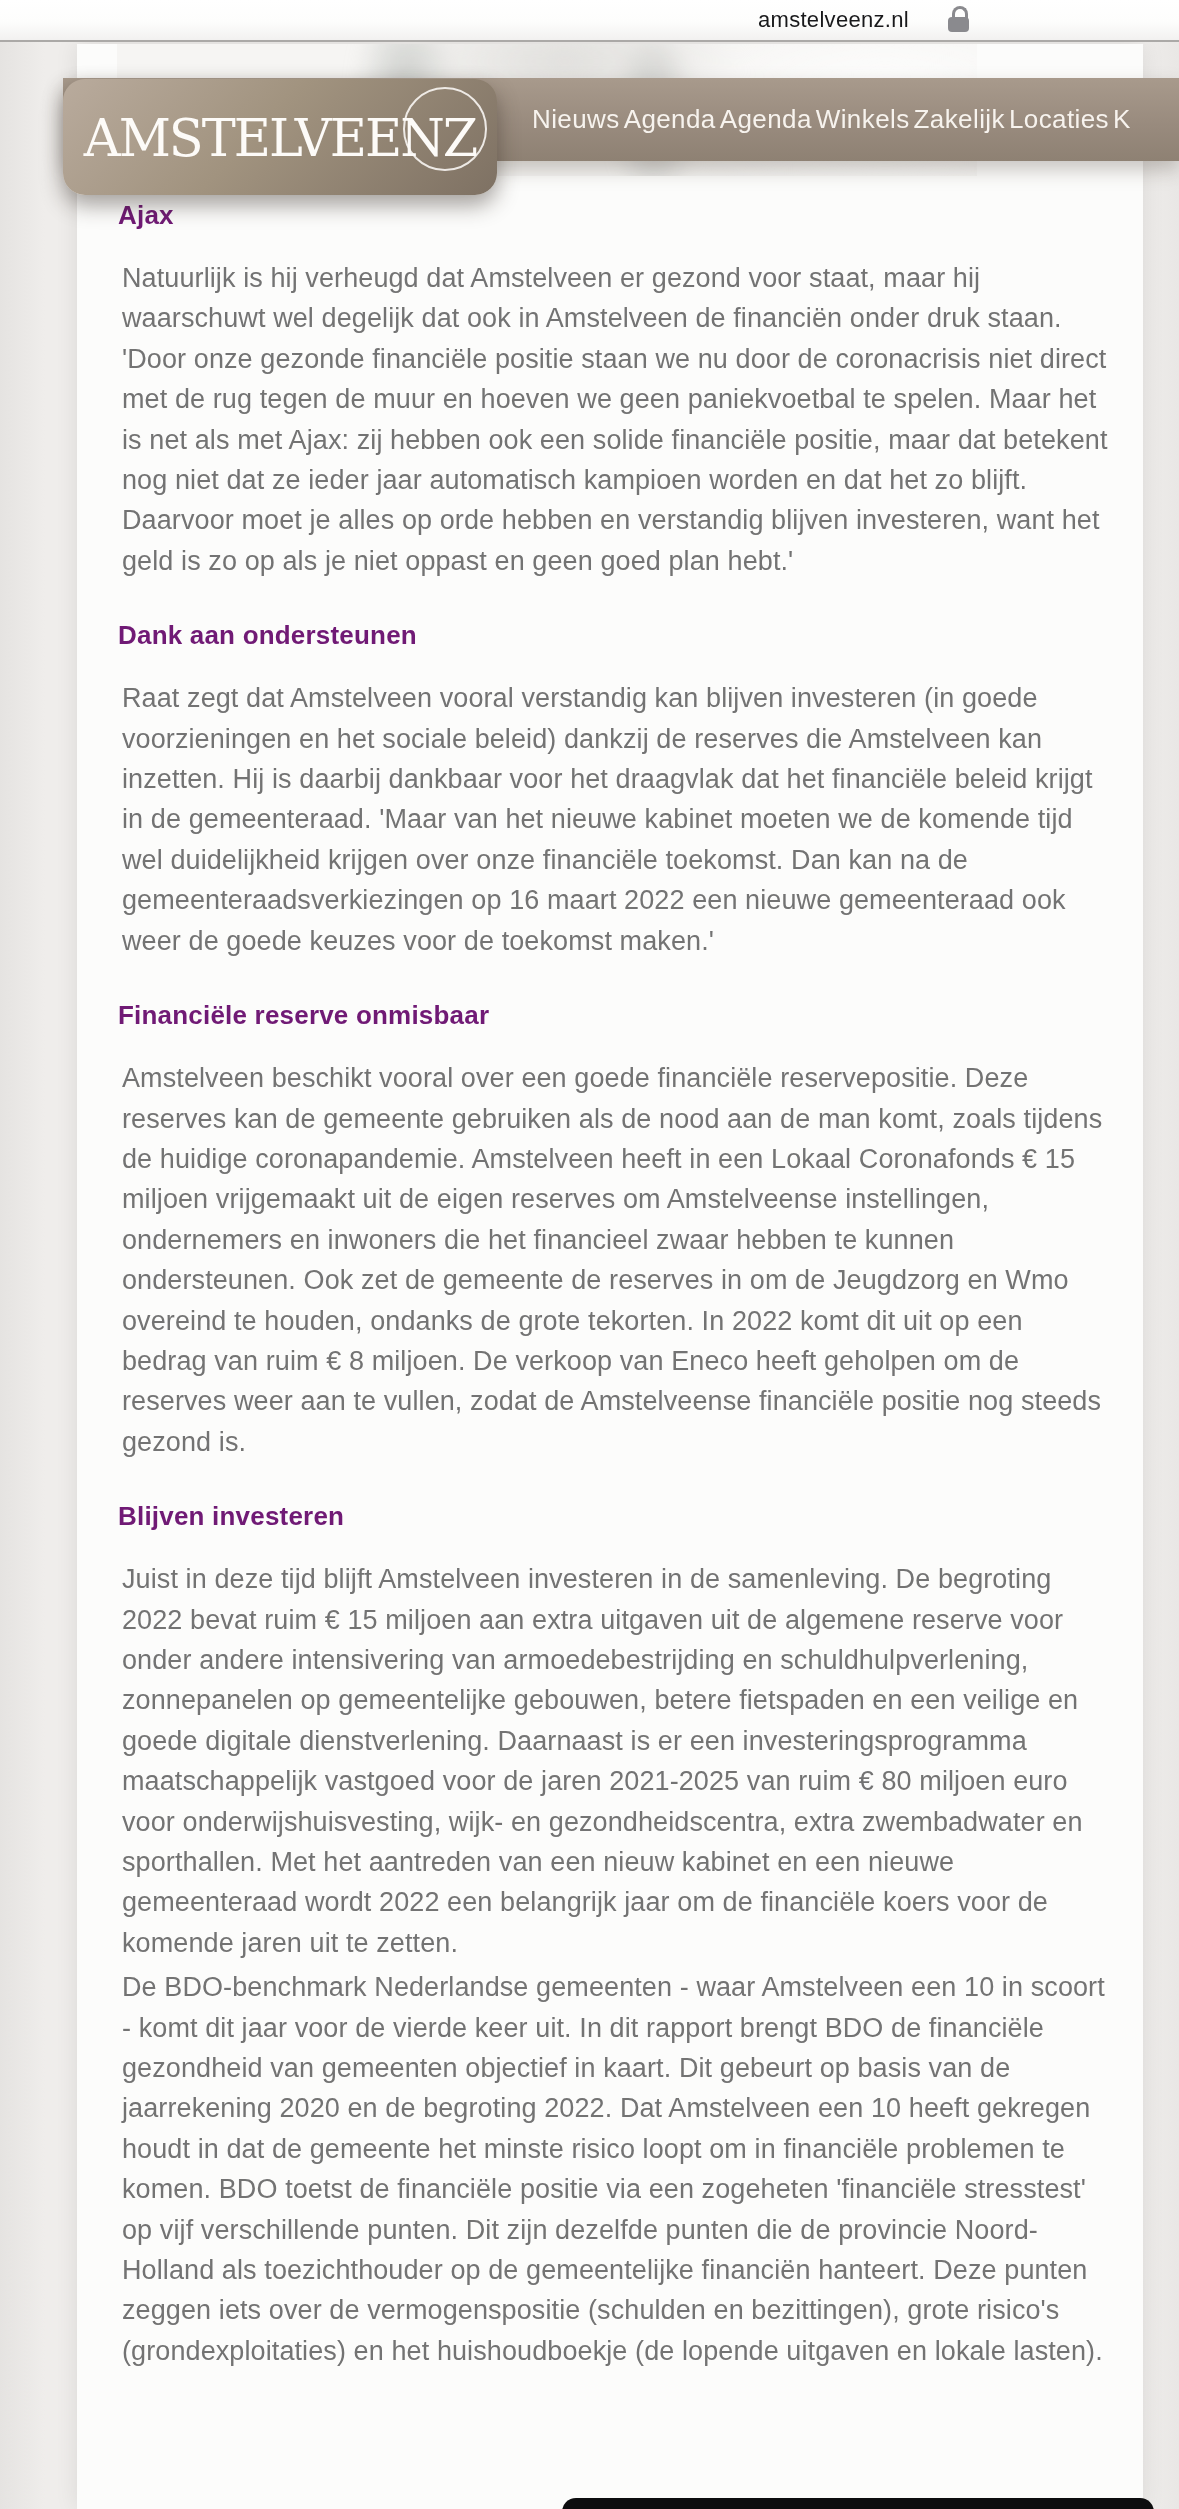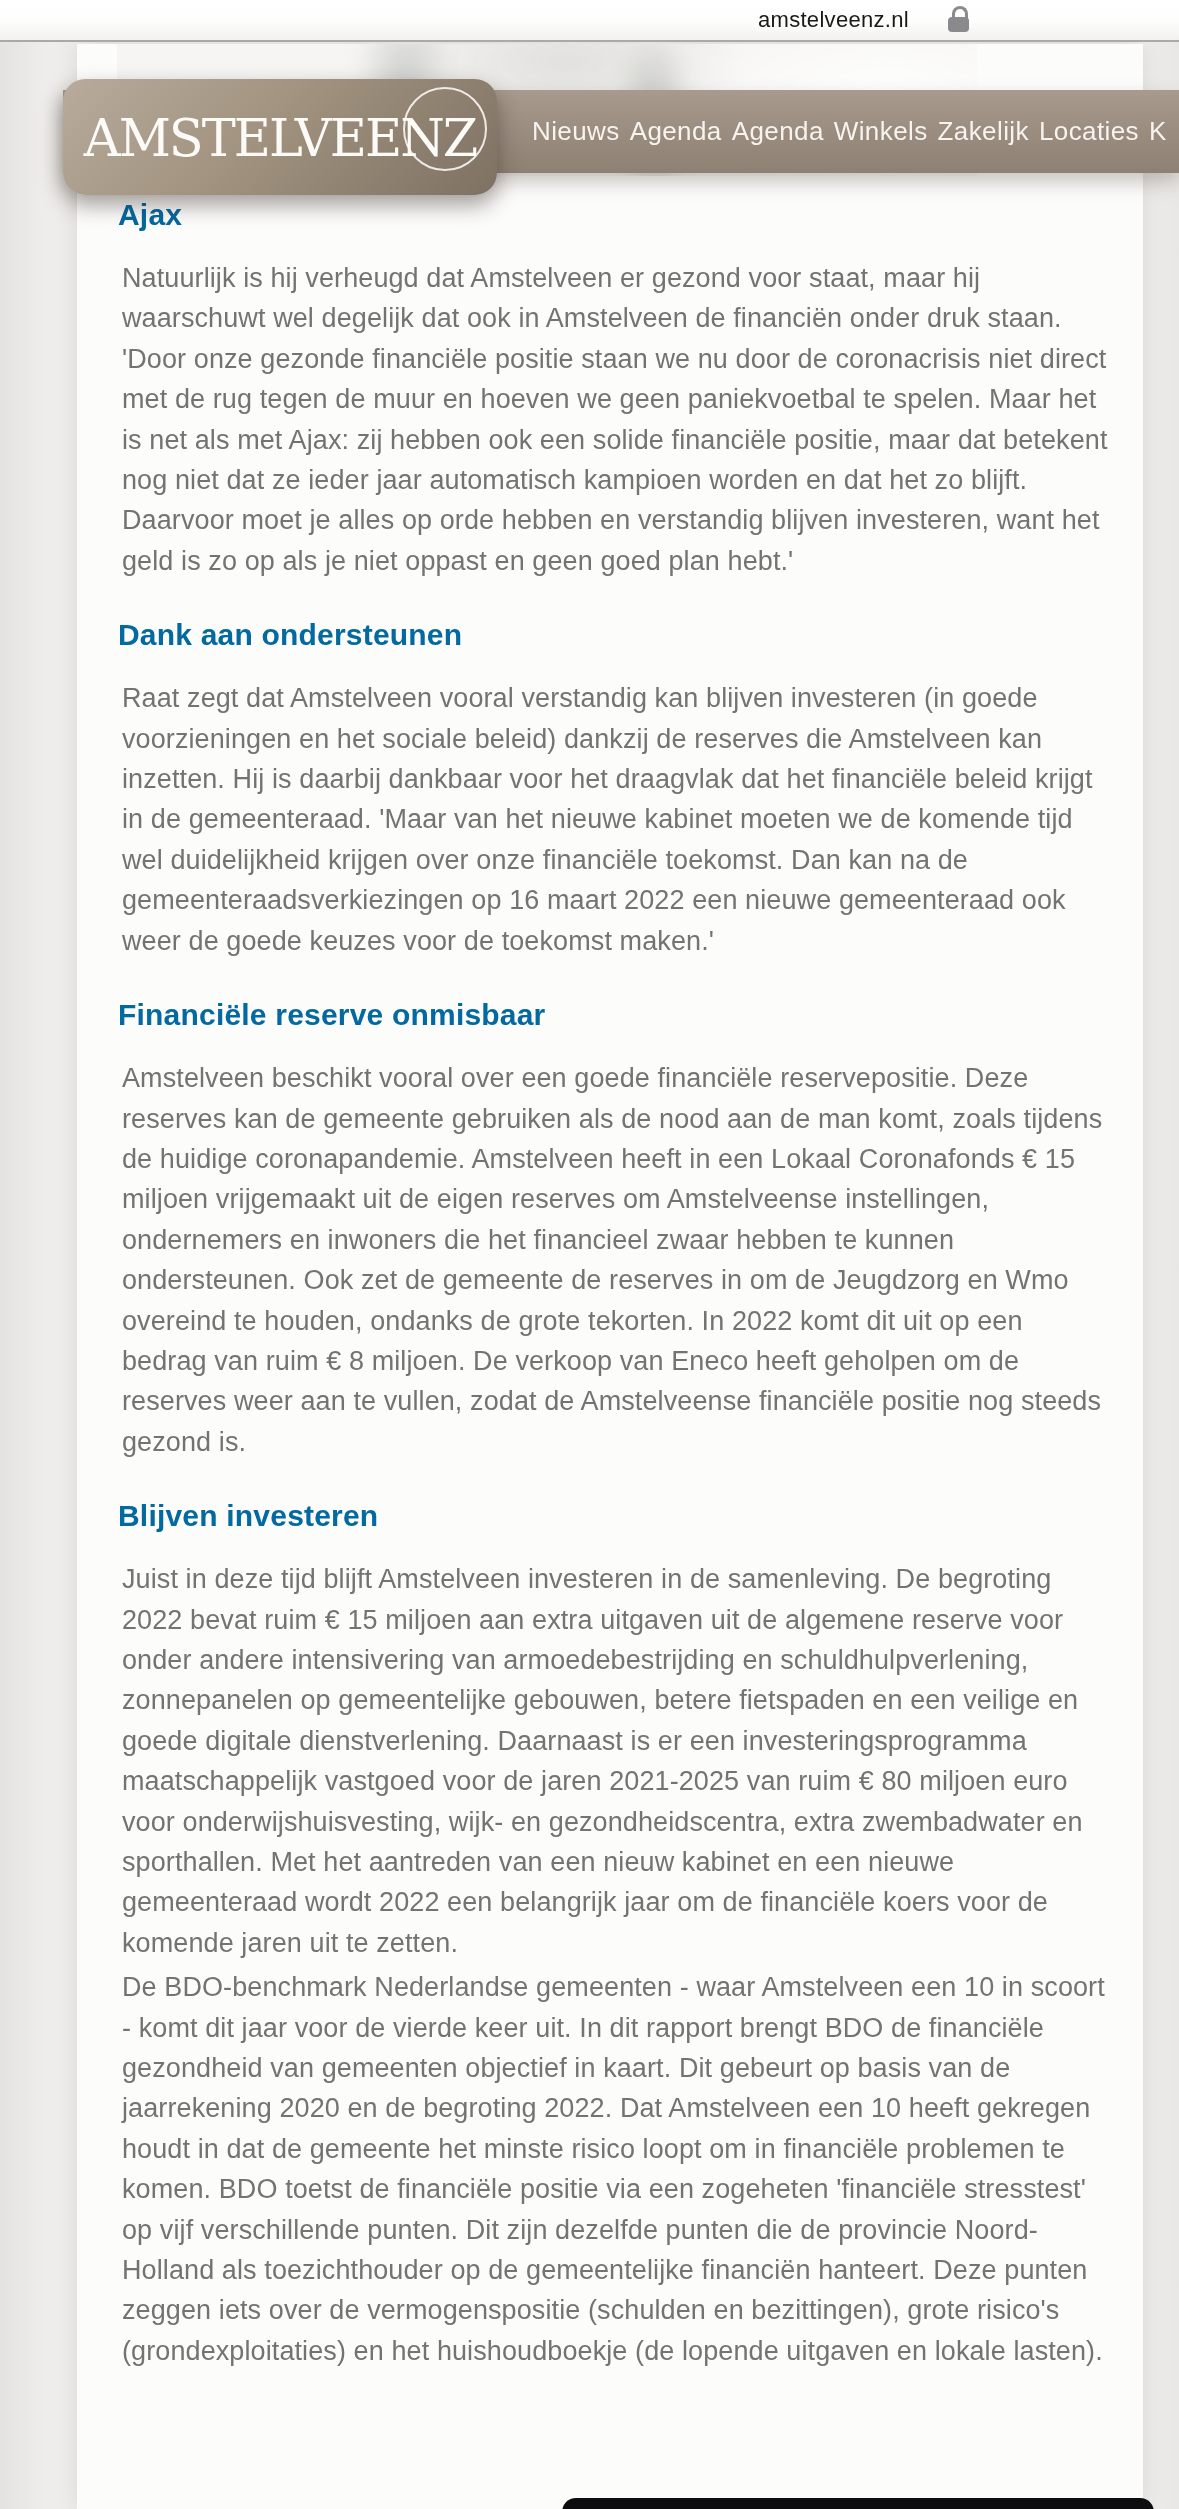--- a/index.html
+++ b/index.html
@@ -57,24 +57,24 @@
       radial-gradient(230px 95px at 20% 90%, rgba(110,116,112,.55), transparent 70%),
       radial-gradient(70px 150px at 34% 40%, rgba(165,170,166,.55), transparent 72%),
       radial-gradient(60px 130px at 62% 55%, rgba(150,153,150,.5), transparent 70%),
       radial-gradient(240px 110px at 52% 20%, rgba(222,221,218,.9), transparent 75%),
       radial-gradient(300px 130px at 88% 45%, rgba(255,255,255,.95), transparent 80%);
     filter:blur(9px);
   }
 
   
   .site-nav{
-    position:absolute;left:63px;top:48px;width:1116px;height:83px;
+    position:absolute;left:63px;top:36px;width:1116px;height:83px;
     background:linear-gradient(180deg,#a89a8c 0%,#998b7e 55%,#8e8173 100%);
     box-shadow:0 9px 18px rgba(70,58,46,.28);
-    display:flex;align-items:center;gap:10px;
+    display:flex;align-items:center;gap:4px;
     padding-left:469px;box-sizing:border-box;
     overflow:hidden;white-space:nowrap;
     z-index:10;
   }
   .site-nav a{
     color:#f7f3ee;font-size:26px;letter-spacing:.4px;text-decoration:none;flex:0 0 auto;
   }
 
   
   .logo{
@@ -98,21 +98,21 @@
   }
 
   
   article{
     position:relative;
     padding:153px 27px 0 41px;
     z-index:5;
   }
   article h3{
     margin:36px 0 25px 0;
-    font-size:30px;line-height:36px;font-weight:700;color:#0369a1;
+    font-size:26px;line-height:36px;font-weight:700;color:#701a75;
     letter-spacing:.2px;
   }
   article section:first-child h3{margin-top:0;}
   article p{
     margin:4px;
     font-size:27px;line-height:40.4px;color:#737373;
     letter-spacing:.1px;
   }
 
   

